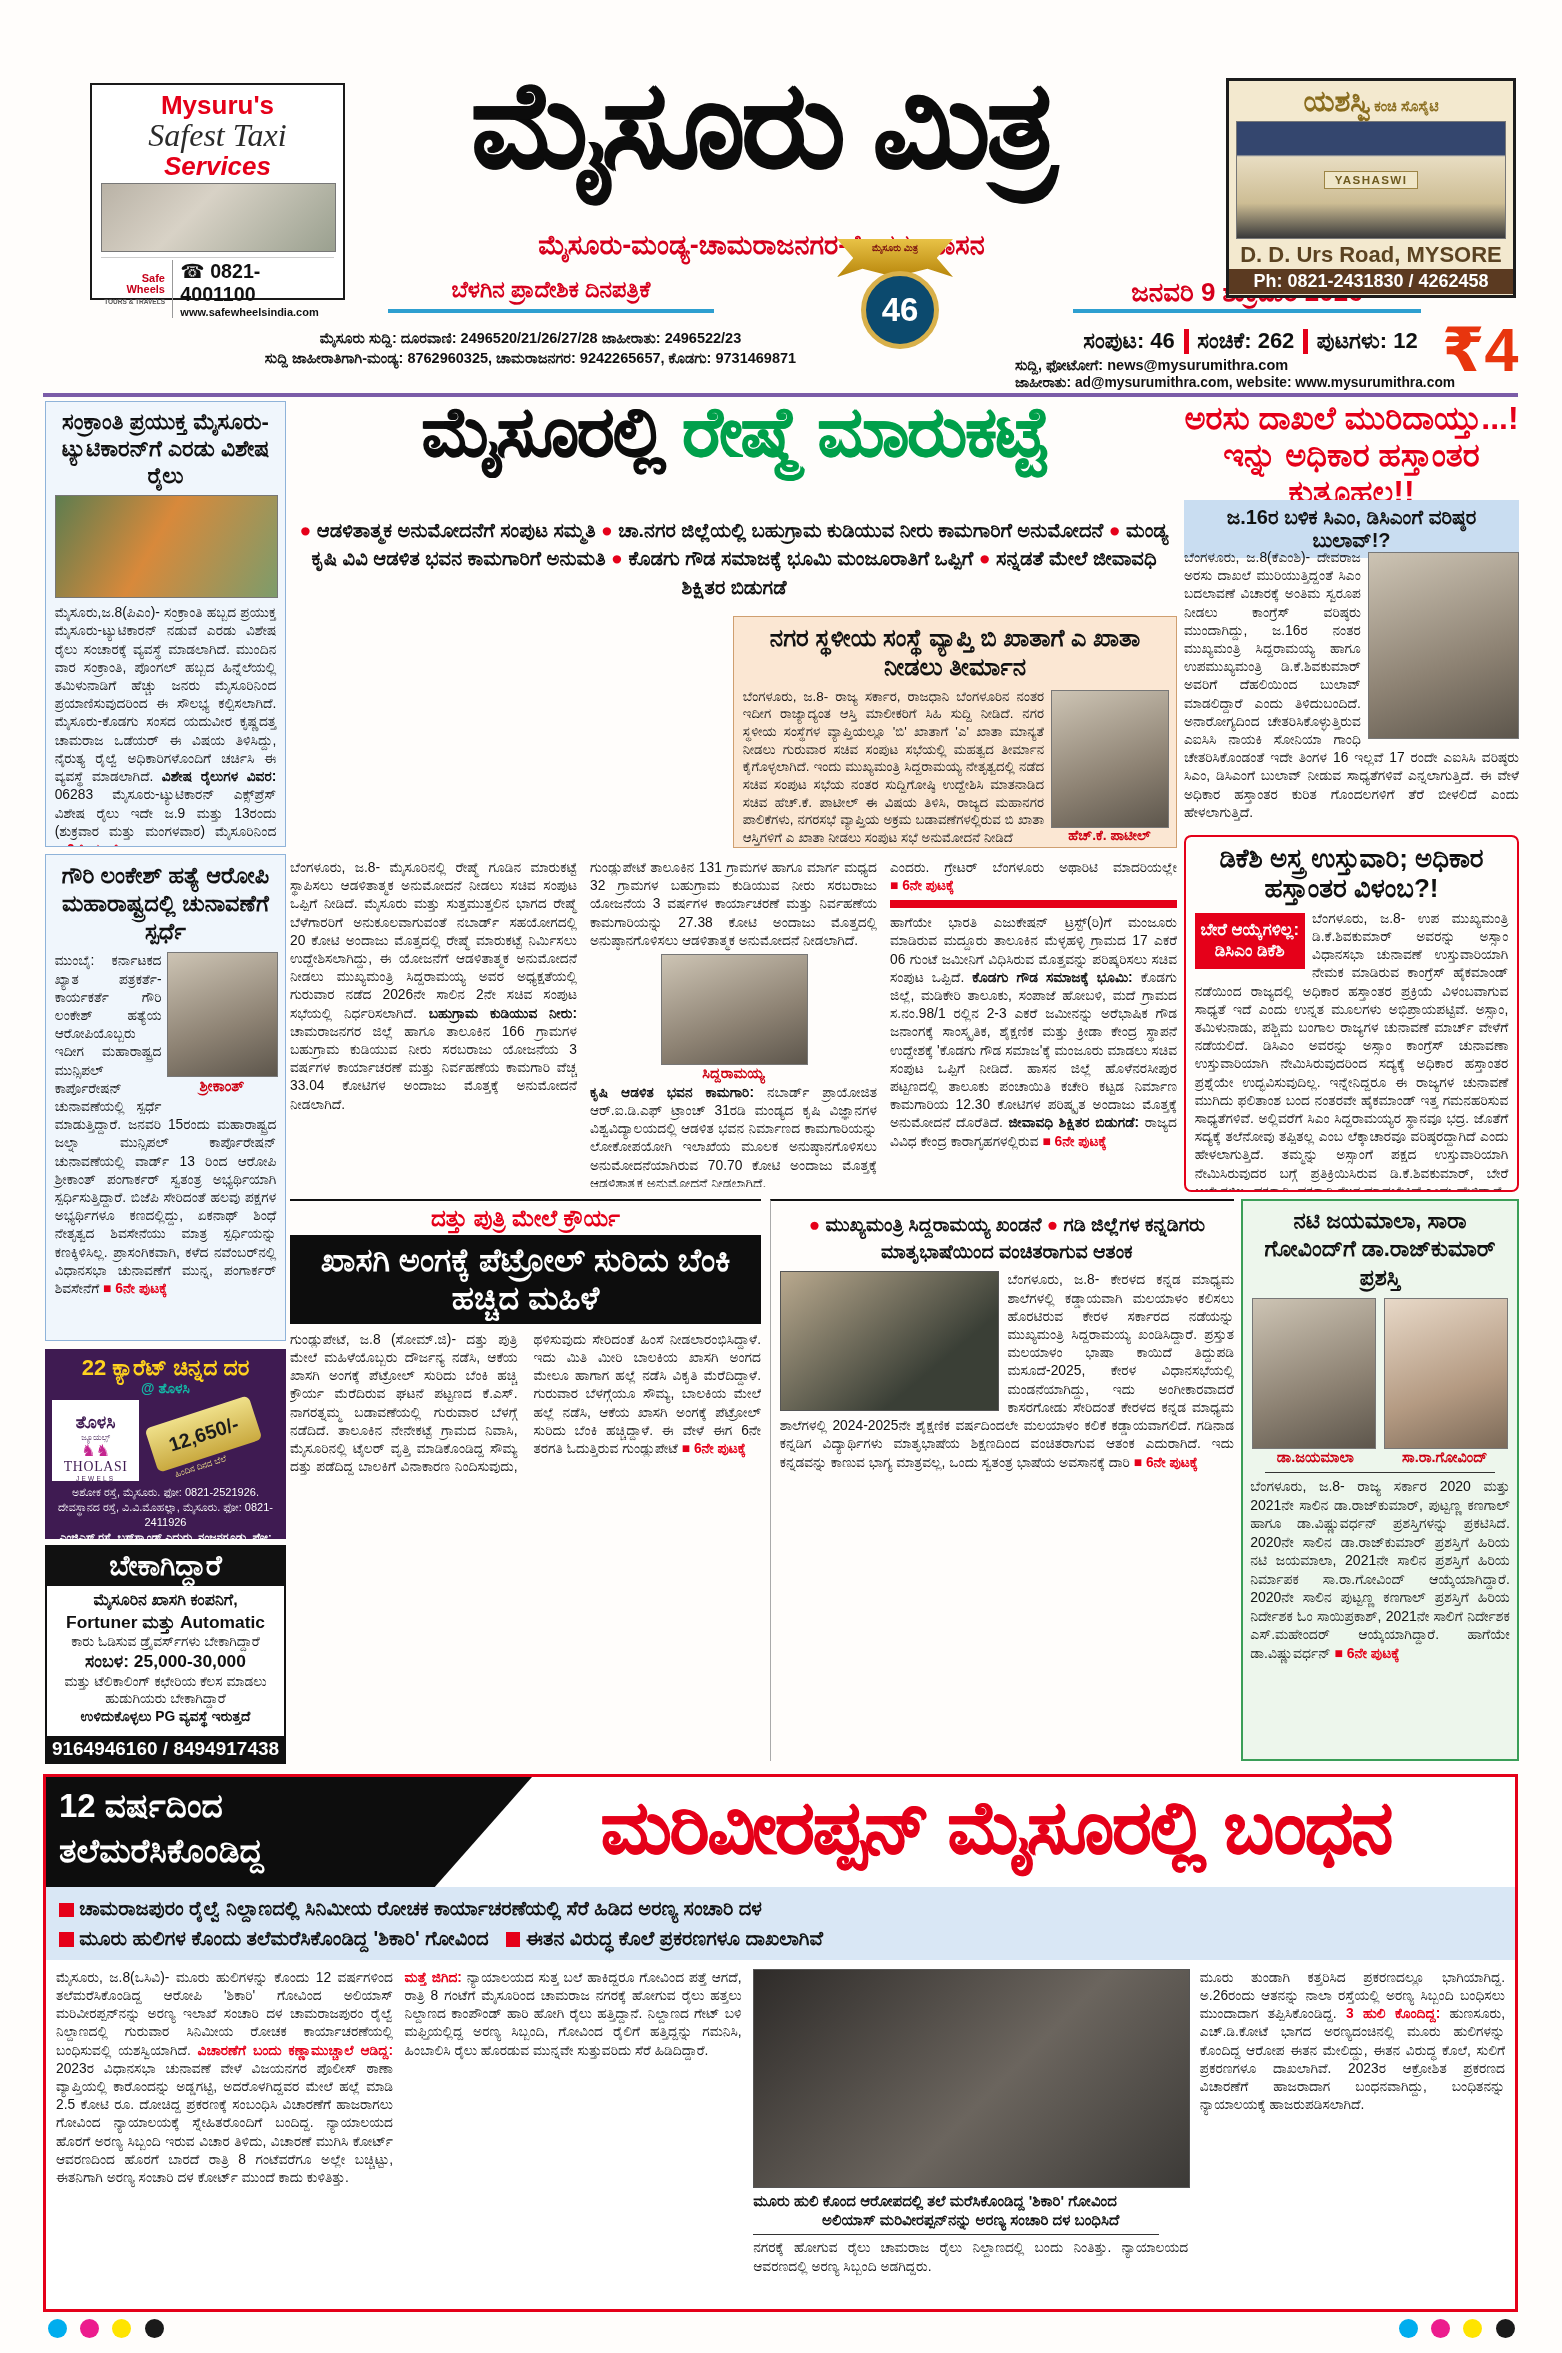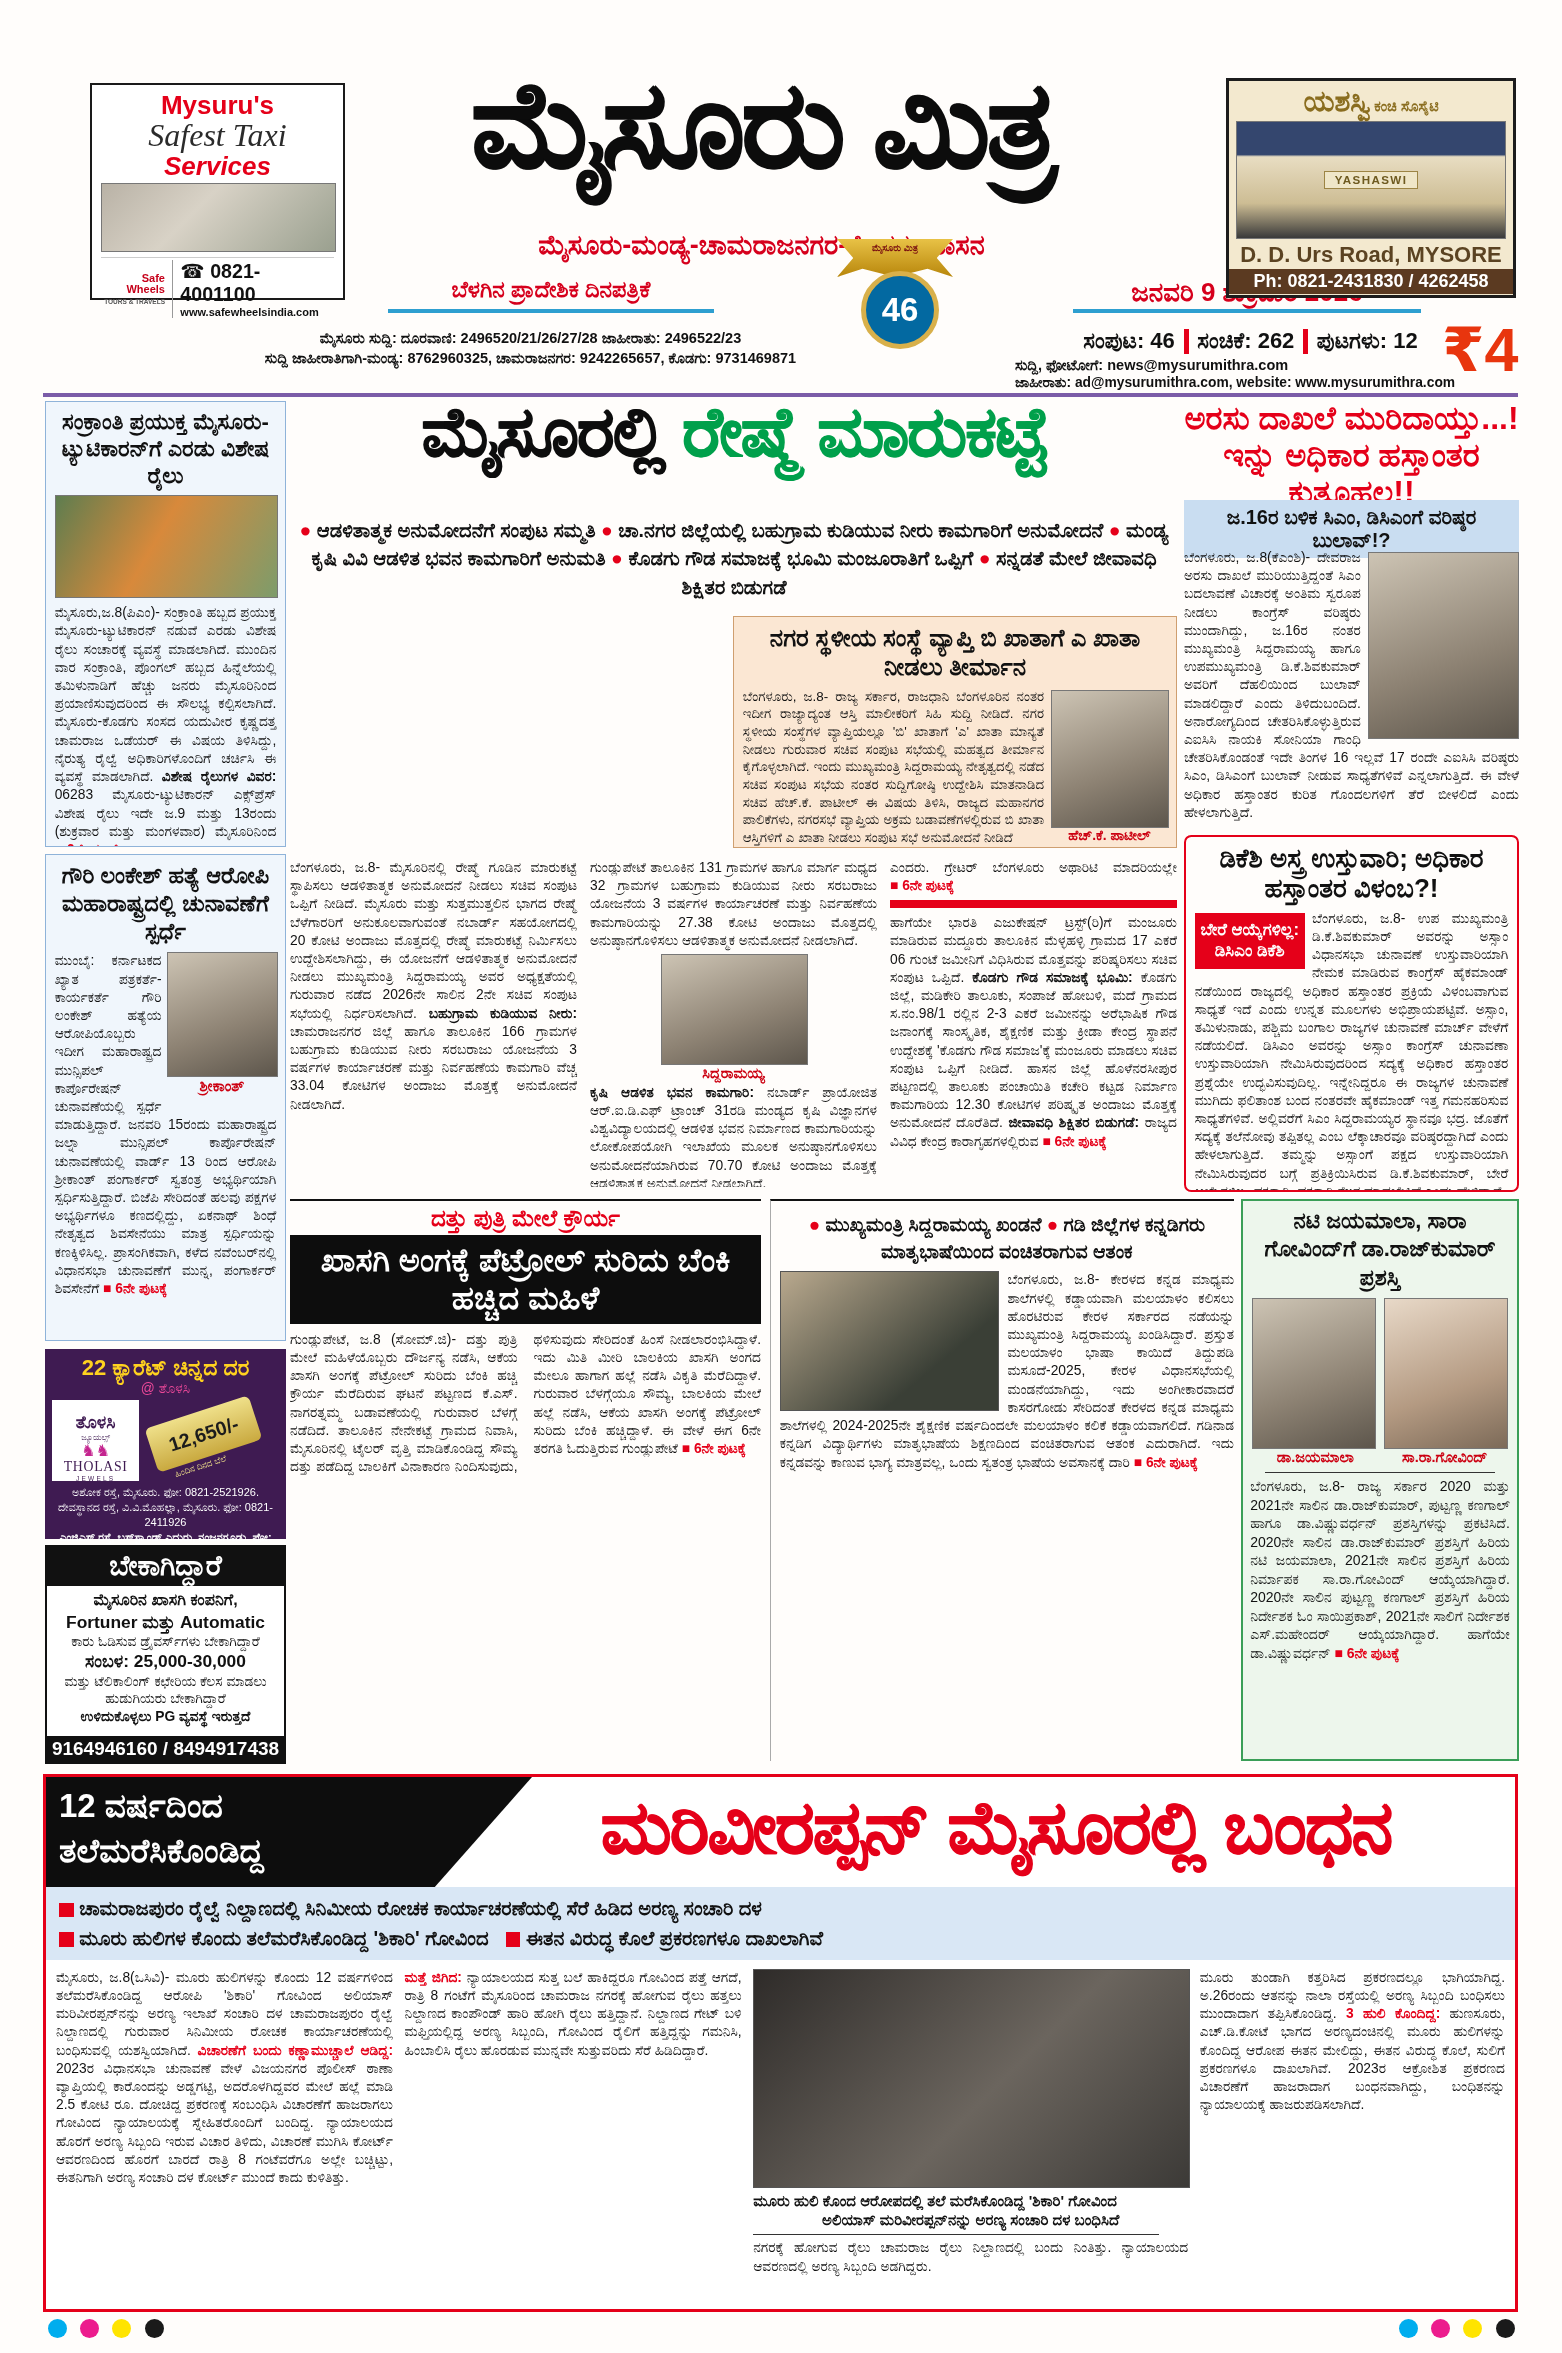--- a/index.html
+++ b/index.html
@@ -47,21 +47,21 @@
 
   <div class="abs ctr" style="left:312px;top:230px;width:899px;color:#d6001c;font-weight:bold;font-size:27px;">ಮೈಸೂರು-ಮಂಡ್ಯ-ಚಾಮರಾಜನಗರ-ಕೊಡಗು-ಹಾಸನ</div>
 
   <div class="abs ctr" style="left:388px;top:277px;width:326px;color:#d6001c;font-weight:bold;font-size:22.5px;">ಬೆಳಗಿನ ಪ್ರಾದೇಶಿಕ ದಿನಪತ್ರಿಕೆ</div>
   <div class="abs" style="left:388px;top:309px;width:326px;height:3.6px;background:#2e9fd0;"></div>
 
   <div class="abs" style="left:837px;top:239px;width:116px;height:116px;">
     <div style="position:absolute;left:0;top:0;width:116px;height:38px;background:linear-gradient(#e8c246,#b8860b);clip-path:polygon(0 0,100% 0,86% 50%,100% 100%,78% 78%,50% 100%,22% 78%,0 100%,14% 50%);display:flex;align-items:flex-start;justify-content:center;">
       <span style="font-size:9.4px;font-weight:bold;color:#7a1010;margin-top:2.9px;">ಮೈಸೂರು ಮಿತ್ರ</span>
     </div>
-    <div style="position:absolute;left:24px;top:32px;width:68px;height:68px;border-radius:50%;background:#0369a1;border:5px solid #d8b04a;display:flex;align-items:center;justify-content:center;">
+    <div style="position:absolute;left:24px;top:32px;width:68px;height:68px;border-radius:50%;background:#0c4a6e;border:5px solid #d8b04a;display:flex;align-items:center;justify-content:center;">
       <span style="color:#fff;font-size:33px;font-weight:900;">46</span>
     </div>
   </div>
 
   <div class="abs ctr" style="left:1073px;top:277px;width:348px;color:#d6001c;font-weight:bold;font-size:26px;">ಜನವರಿ 9 ಶುಕ್ರವಾರ 2026</div>
   <div class="abs" style="left:1073px;top:309px;width:348px;height:3.6px;background:#2e9fd0;"></div>
 
   <div class="abs" style="left:1033px;top:328px;width:435px;display:flex;justify-content:center;gap:8.7px;font-weight:bold;font-size:22px;align-items:center;">
     <span>ಸಂಪುಟ: 46</span>
     <span style="width:5px;height:25px;background:#e50019;display:inline-block;"></span>
@@ -115,21 +115,21 @@
       <div class="body-txt">
         <span>ಮುಂಬೈ: ಕರ್ನಾಟಕದ ಖ್ಯಾತ ಪತ್ರಕರ್ತೆ-ಕಾರ್ಯಕರ್ತೆ ಗೌರಿ ಲಂಕೇಶ್ ಹತ್ಯೆಯ ಆರೋಪಿಯೊಬ್ಬರು ಇದೀಗ ಮಹಾರಾಷ್ಟ್ರದ ಮುನ್ಸಿಪಲ್ ಕಾರ್ಪೊರೇಷನ್ ಚುನಾವಣೆಯಲ್ಲಿ ಸ್ಪರ್ಧೆ ಮಾಡುತ್ತಿದ್ದಾರೆ.</span>
         <span>ಜನವರಿ 15ರಂದು ಮಹಾರಾಷ್ಟ್ರದ ಜಲ್ನಾ ಮುನ್ಸಿಪಲ್ ಕಾರ್ಪೊರೇಷನ್ ಚುನಾವಣೆಯಲ್ಲಿ ವಾರ್ಡ್ 13 ರಿಂದ ಆರೋಪಿ ಶ್ರೀಕಾಂತ್ ಪಂಗಾರ್ಕರ್ ಸ್ವತಂತ್ರ ಅಭ್ಯರ್ಥಿಯಾಗಿ ಸ್ಪರ್ಧಿಸುತ್ತಿದ್ದಾರೆ. ಬಿಜೆಪಿ ಸೇರಿದಂತೆ ಹಲವು ಪಕ್ಷಗಳ ಅಭ್ಯರ್ಥಿಗಳೂ ಕಣದಲ್ಲಿದ್ದು, ಏಕನಾಥ್ ಶಿಂಧೆ ನೇತೃತ್ವದ ಶಿವಸೇನೆಯು ಮಾತ್ರ ಸ್ಪರ್ಧಿಯನ್ನು ಕಣಕ್ಕಿಳಿಸಿಲ್ಲ. ಪ್ರಾಸಂಗಿಕವಾಗಿ, ಕಳೆದ ನವೆಂಬರ್‌ನಲ್ಲಿ ವಿಧಾನಸಭಾ ಚುನಾವಣೆಗೆ ಮುನ್ನ, ಪಂಗಾರ್ಕರ್ ಶಿವಸೇನೆಗೆ</span>
         <span class="marker">■ 6ನೇ ಪುಟಕ್ಕೆ</span>
       </div>
     </div>
   </div>
 
   <div class="abs" style="left:45px;top:1349px;width:241px;height:190px;background:#3f1b52;color:#fff;padding:5.8px 7.2px;box-sizing:border-box;">
     <div class="ctr" style="color:#ffd21f;font-weight:900;font-size:22px;">22 ಕ್ಯಾರೆಟ್ ಚಿನ್ನದ ದರ</div>
-    <div style="color:#ec4899;font-weight:normal;font-size:13.8px;text-align:center;">@ ತೊಳಸಿ</div>
+    <div style="color:#14b8a6;font-weight:bold;font-size:13.8px;text-align:center;">@ ತೊಳಸಿ</div>
     <div style="display:flex;gap:5.8px;margin-top:2.9px;">
       <div style="background:#fff;color:#8e1f7a;width:87px;height:81px;text-align:center;padding-top:12px;box-sizing:border-box;">
         <div style="font-weight:900;font-size:17.4px;color:#3f1b52;">ತೊಳಸಿ</div>
         <div style="font-size:8px;color:#3f1b52;">ಜ್ಯೂಯಲ್ಸ್</div>
         <div style="color:#c4258f;font-size:16px;line-height:1;">♞♞</div>
         <div style="font-family:'Liberation Serif',serif;font-size:13.8px;letter-spacing:0.7px;color:#3f1b52;">THOLASI</div>
         <div style="font-size:6.5px;letter-spacing:2.2px;color:#3f1b52;">JEWELS</div>
       </div>
       <div style="flex:1;position:relative;">
         <div style="position:absolute;left:4.3px;top:11.6px;width:109px;height:46px;background:linear-gradient(#efe08a,#c9a93f);color:#1c1c1c;font-weight:900;font-size:19.6px;display:flex;align-items:center;justify-content:center;transform:rotate(-18deg);border-radius:5.8px;">

